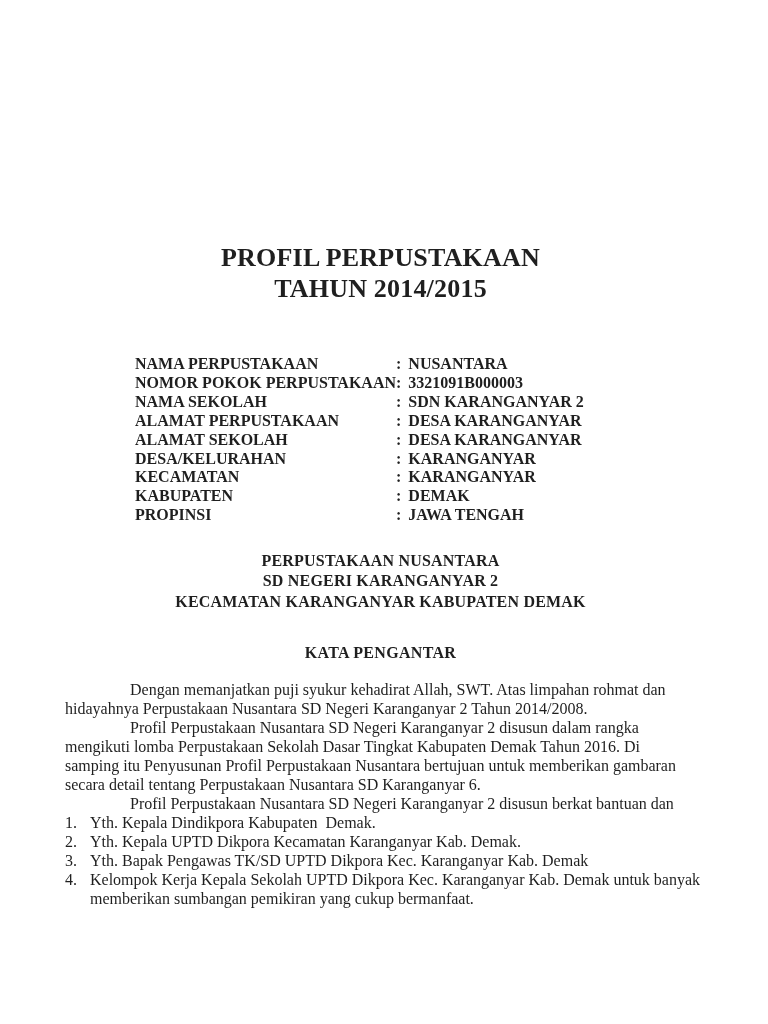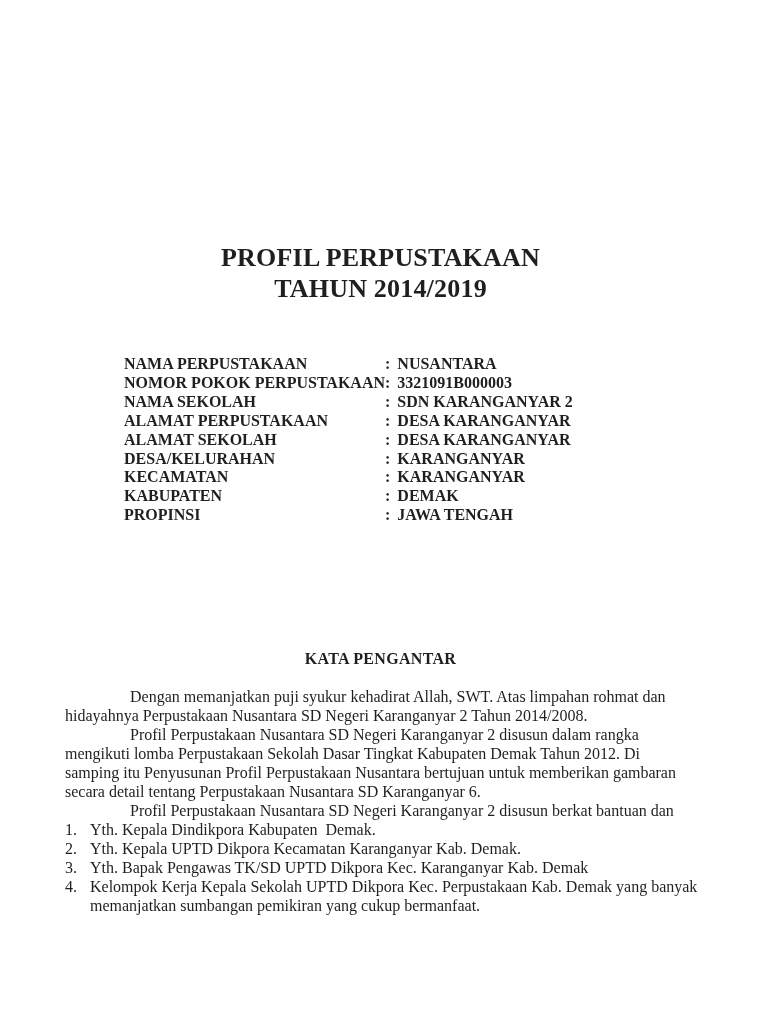--- a/index.html
+++ b/index.html
@@ -31,96 +31,100 @@
   
   .kv {
     position: absolute;
     top: 355px;
     left: 124px;
     font-weight: bold;
     font-size: 16px;
     line-height: 18.9px;
     white-space: pre;
   }
-  .kv-row { display: flex; }
+  .kv-row { display: flex; margin-left: 11px; }
   .kv-label { display: inline-block; width: 261px; }
   .kv-colon { display: inline-block; margin-right: 7px; }
   
   .center-head {
     position: absolute;
     top: 551px;
     left: 0;
     right: 0;
     text-align: center;
     font-weight: bold;
     font-size: 16px;
     line-height: 20.3px;
     letter-spacing: 0.2px;
   }
   
   .kata {
     position: absolute;
     top: 640px;
     left: 0;
     right: 0;
-    margin: 10px;
+    margin: 4px;
     text-align: center;
     font-weight: bold;
     font-size: 16px;
     letter-spacing: 0.3px;
   }
   
   .body {
     position: absolute;
     top: 680px;
     left: 65px;
     width: 648px;
     font-size: 16px;
     line-height: 19px;
-    margin-top: 7px;
   }
   .p-line { white-space: pre; }
   .p-line.indent { padding-left: 65px; }
   .li { position: relative; padding-left: 25px; }
   .li-num { position: absolute; left: 0; top: 0; }
   .li-line { white-space: pre; }
 </style>
 </head>
 <body>
 
 <div class="doc">
   <header class="title" id="title">
       <div class="t-line">PROFIL PERPUSTAKAAN</div>
-      <div class="t-line">TAHUN 2014/2019</div>
+      <div class="t-line">TAHUN 2014/2015</div>
     </header>
 
   <section class="kv" id="kv"><div class="kv-row"><span class="kv-label">NAMA PERPUSTAKAAN</span><span class="kv-colon">:</span><span class="kv-value">NUSANTARA</span></div><div class="kv-row"><span class="kv-label">NOMOR POKOK PERPUSTAKAAN</span><span class="kv-colon">:</span><span class="kv-value">3321091B000003</span></div><div class="kv-row"><span class="kv-label">NAMA SEKOLAH</span><span class="kv-colon">:</span><span class="kv-value">SDN KARANGANYAR 2</span></div><div class="kv-row"><span class="kv-label">ALAMAT PERPUSTAKAAN</span><span class="kv-colon">:</span><span class="kv-value">DESA KARANGANYAR</span></div><div class="kv-row"><span class="kv-label">ALAMAT SEKOLAH</span><span class="kv-colon">:</span><span class="kv-value">DESA KARANGANYAR</span></div><div class="kv-row"><span class="kv-label">DESA/KELURAHAN</span><span class="kv-colon">:</span><span class="kv-value">KARANGANYAR</span></div><div class="kv-row"><span class="kv-label">KECAMATAN</span><span class="kv-colon">:</span><span class="kv-value">KARANGANYAR</span></div><div class="kv-row"><span class="kv-label">KABUPATEN</span><span class="kv-colon">:</span><span class="kv-value">DEMAK</span></div><div class="kv-row"><span class="kv-label">PROPINSI</span><span class="kv-colon">:</span><span class="kv-value">JAWA TENGAH</span></div></section>
 
+  <section class="center-head" id="libhead">
+      <div class="ch-line">PERPUSTAKAAN NUSANTARA</div>
+      <div class="ch-line">SD NEGERI KARANGANYAR 2</div>
+      <div class="ch-line">KECAMATAN KARANGANYAR KABUPATEN DEMAK</div>
+    </section>
 
   <h2 class="kata">KATA PENGANTAR</h2>
 
   <section class="body" id="body">
       <div class="p-line indent">Dengan memanjatkan puji syukur kehadirat Allah, SWT. Atas limpahan rohmat dan</div>
       <div class="p-line">hidayahnya Perpustakaan Nusantara SD Negeri Karanganyar 2 Tahun 2014/2008.</div>
       <div class="p-line indent">Profil Perpustakaan Nusantara SD Negeri Karanganyar 2 disusun dalam rangka</div>
-      <div class="p-line">mengikuti lomba Perpustakaan Sekolah Dasar Tingkat Kabupaten Demak Tahun 2012. Di</div>
+      <div class="p-line">mengikuti lomba Perpustakaan Sekolah Dasar Tingkat Kabupaten Demak Tahun 2016. Di</div>
       <div class="p-line">samping itu Penyusunan Profil Perpustakaan Nusantara bertujuan untuk memberikan gambaran</div>
       <div class="p-line">secara detail tentang Perpustakaan Nusantara SD Karanganyar 6.</div>
       <div class="p-line indent">Profil Perpustakaan Nusantara SD Negeri Karanganyar 2 disusun berkat bantuan dan</div>
       <div class="li">
         <span class="li-num">1.</span>
         <div class="li-line">Yth. Kepala Dindikpora Kabupaten  Demak.</div>
       </div>
       <div class="li">
         <span class="li-num">2.</span>
         <div class="li-line">Yth. Kepala UPTD Dikpora Kecamatan Karanganyar Kab. Demak.</div>
       </div>
       <div class="li">
         <span class="li-num">3.</span>
         <div class="li-line">Yth. Bapak Pengawas TK/SD UPTD Dikpora Kec. Karanganyar Kab. Demak</div>
       </div>
       <div class="li">
         <span class="li-num">4.</span>
-        <div class="li-line">Kelompok Kerja Kepala Sekolah UPTD Dikpora Kec. Perpustakaan Kab. Demak yang banyak</div>
-        <div class="li-line">memanjatkan sumbangan pemikiran yang cukup bermanfaat.</div>
+        <div class="li-line">Kelompok Kerja Kepala Sekolah UPTD Dikpora Kec. Karanganyar Kab. Demak untuk banyak</div>
+        <div class="li-line">memberikan sumbangan pemikiran yang cukup bermanfaat.</div>
       </div>
     </section>
 </div>
 
 </body></html>

